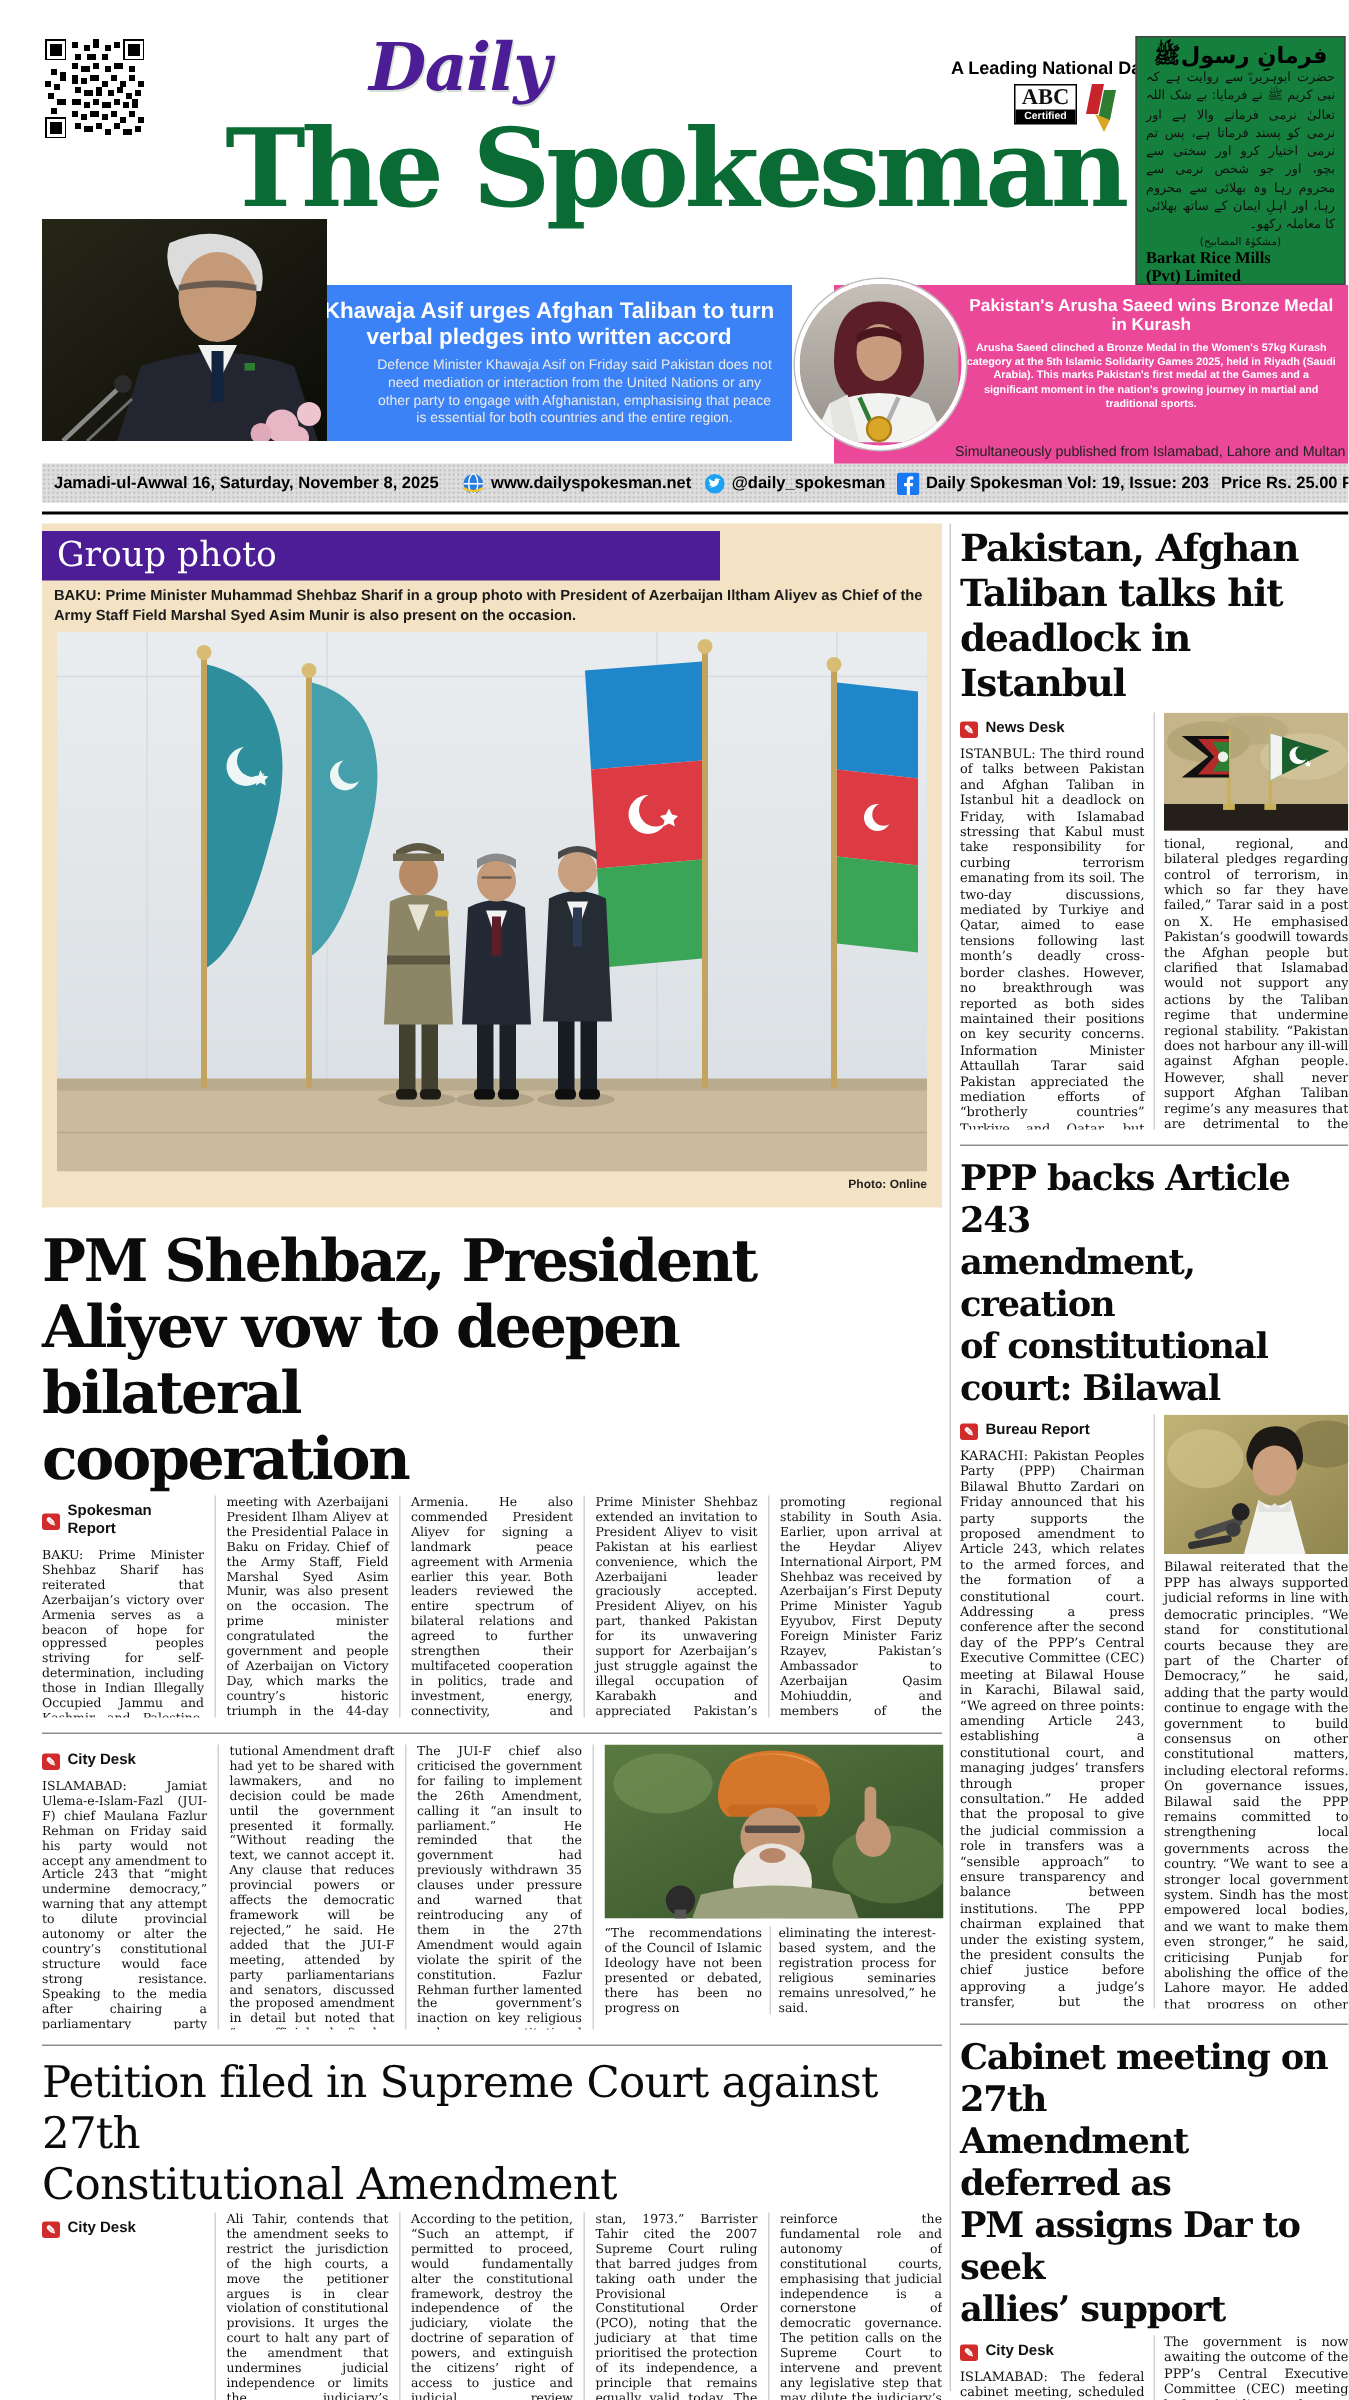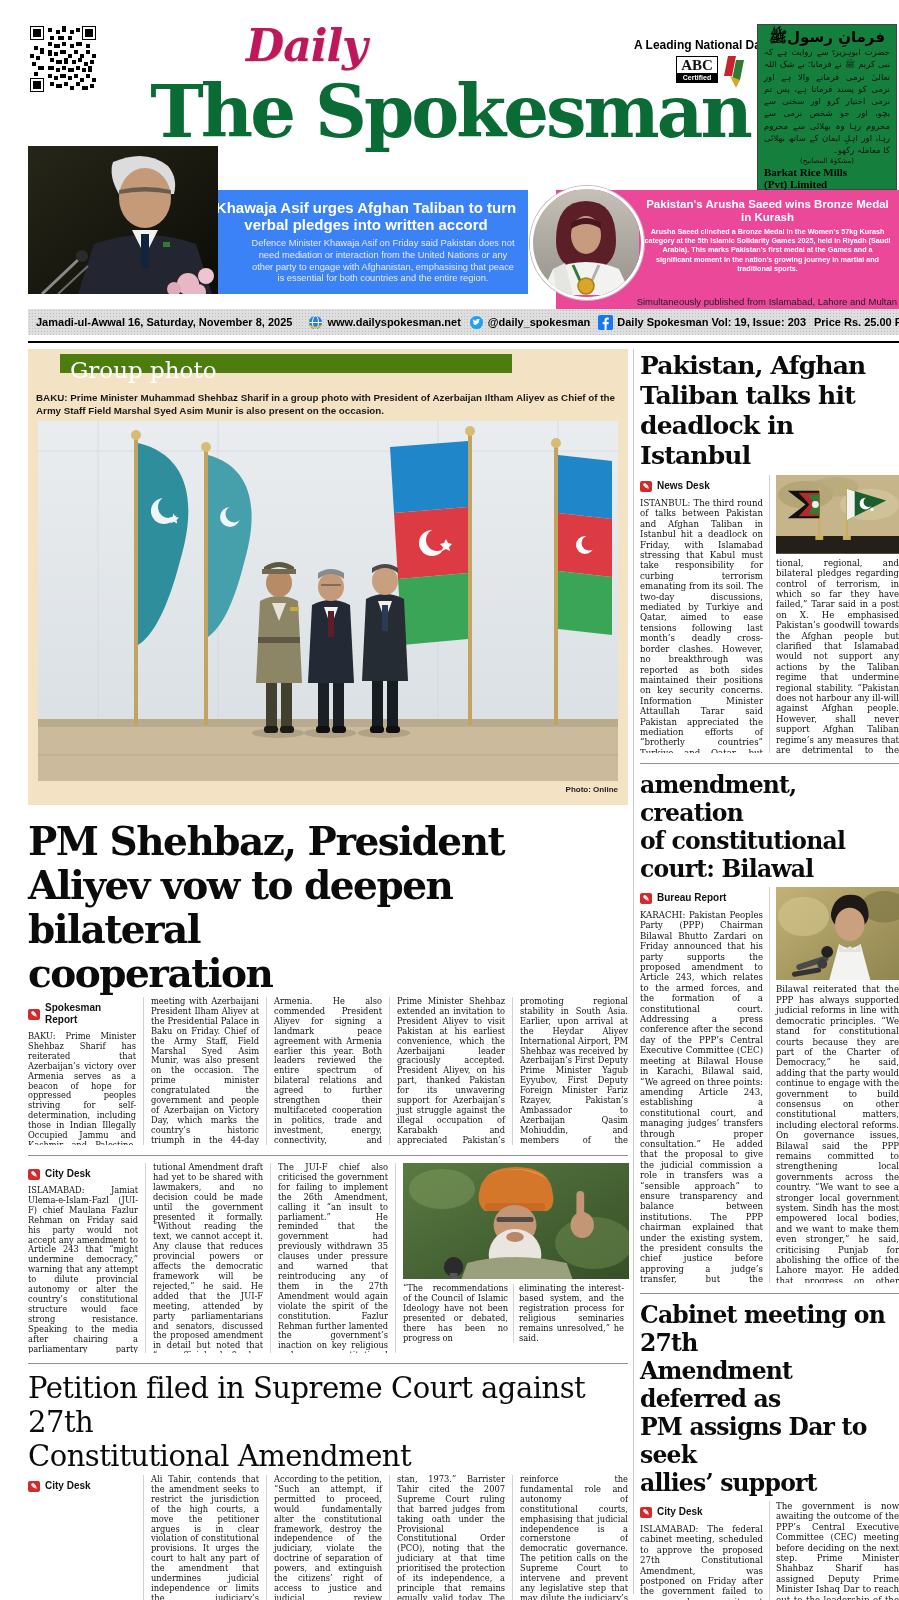--- a/index.html
+++ b/index.html
@@ -2,21 +2,21 @@
 <html><head>
 <meta charset="utf-8">
 <style>
   html,body{margin:0;padding:0;background:#f0f0f0;}
   .page{position:relative;width:899px;height:1600px;background:#ffffff;margin:0 auto;
         font-family:"DejaVu Serif",serif;color:#111;overflow:hidden;}
   .abs{position:absolute;}
 
   
   .qr{left:30px;top:26px;width:66px;height:66px;}
-  .m-daily{left:246px;top:24px;font:italic 700 44px/44px "DejaVu Serif",serif;color:#be185d;
+  .m-daily{left:246px;top:24px;font:italic 700 44px/44px "DejaVu Serif",serif;color:#4c1d95;
            text-shadow:1px 1px 0 #2e6b1e33;letter-spacing:-1px;}
   .m-title{left:140px;top:58px;width:620px;text-align:center;
            font:700 72px/108px "DejaVu Serif",serif;color:#0a6b35;letter-spacing:-3px;}
   .tagline{left:634px;top:38px;font:700 12px/14px "Liberation Sans",sans-serif;color:#000;}
   .abc-box{left:676px;top:56px;width:40px;border:1.5px solid #000;text-align:center;}
   .abc-a{font:700 15px/16px "Liberation Serif",serif;}
   .abc-c{font:700 7px/9px "Liberation Sans",sans-serif;background:#000;color:#fff;display:block;}
   .abc-ribbon{left:722px;top:54px;width:26px;height:34px;}
   .urdu-box{left:757px;top:24px;width:140px;height:166px;border:1px solid #444;box-sizing:border-box;
             padding:3px 6px;direction:rtl;text-align:right;background:#15803d;}
@@ -46,22 +46,22 @@
   .dl-item{display:flex;align-items:center;gap:4px;white-space:nowrap;}
   .main-rule{left:28px;top:341px;width:871px;border-top:2.5px solid #000;}
 
   
   .left-main{left:28px;top:349px;width:600px;}
   .right-col{left:640px;top:349px;width:259px;}
   .col-rule{left:633px;top:349px;height:1245px;border-left:1px solid #cbcbcb;}
 
   
   .gp-block{position:relative;background:#f3e3c4;height:456px;}
-  .gp-banner{position:absolute;left:0;top:5px;width:452px;height:19px;background:#4d7c0f;color:#fff;
-             font:400 23px/33px "DejaVu Serif",serif;padding-left:10px;box-sizing:border-box;margin-left:32px;}
+  .gp-banner{position:absolute;left:0;top:5px;width:452px;height:33px;background:#4c1d95;color:#fff;
+             font:400 23px/33px "DejaVu Serif",serif;padding-left:10px;box-sizing:border-box;}
   .gp-caption{position:absolute;left:8px;top:43px;width:584px;font:700 9.8px/12.5px "Liberation Sans",sans-serif;color:#1a1a1a;}
   .gp-photo{position:absolute;left:10px;top:72px;width:580px;height:360px;}
   .gp-credit{position:absolute;right:10px;top:436px;font:700 8px/10px "Liberation Sans",sans-serif;color:#222;}
 
   
   .lead-headline{margin:14px 0 2px;font:700 39px/44px "DejaVu Serif",serif;letter-spacing:-1.5px;color:#0b0b0b;}
   .sec-headline{margin:4px 0 2px;font:400 29px/34px "DejaVu Serif",serif;letter-spacing:-0.5px;color:#0b0b0b;}
   .rc-headline{margin:2px 0 4px;font:700 25px/30px "DejaVu Serif",serif;letter-spacing:-0.8px;color:#0b0b0b;}
   .rc-headline.small{font-size:23.5px;line-height:28px;}
   .hl-line{display:block;}
@@ -512,20 +512,21 @@
             <rect x="68" y="62" width="8" height="4" fill="#c9b058"></rect>
           </g>
         </svg>
         <span>tional, regional, and bilateral pledges regarding control of terrorism, in which so far they have failed,” Tarar said in a post on X. He emphasised Pakistan’s goodwill towards the Afghan people but clarified that Islamabad would not support any actions by the Taliban regime that undermine regional stability. “Pakistan does not harbour any ill-will against Afghan people. However, shall never support Afghan Taliban regime’s any measures that are detrimental to the interests of Afghan people or neighbouring countries,” the minister said.</span>
       </div>
     </div>
 
     <hr class="divider">
 
     <div class="rc-headline small">
+      <span class="hl-line">PPP backs Article 243</span>
       <span class="hl-line">amendment, creation</span>
       <span class="hl-line">of constitutional</span>
       <span class="hl-line">court: Bilawal</span>
     </div>
     <div class="rc-cols ppp-cols">
       <div class="col">
         <div class="byline">
           <span class="by-icon">✎</span>
           <span>Bureau Report</span>
         </div>

